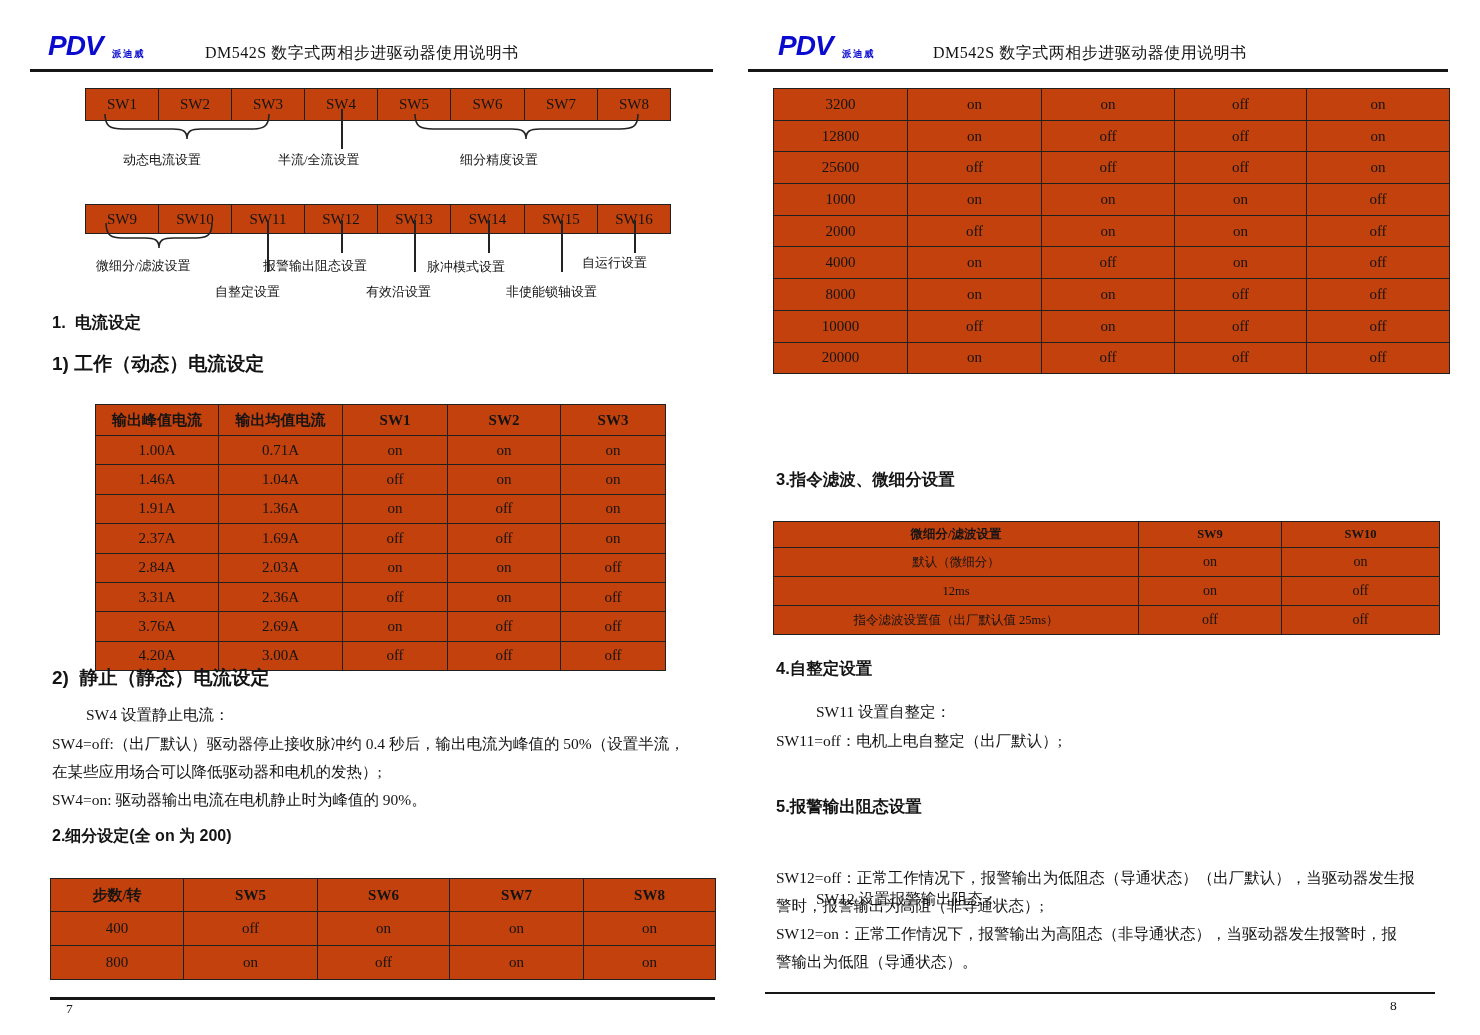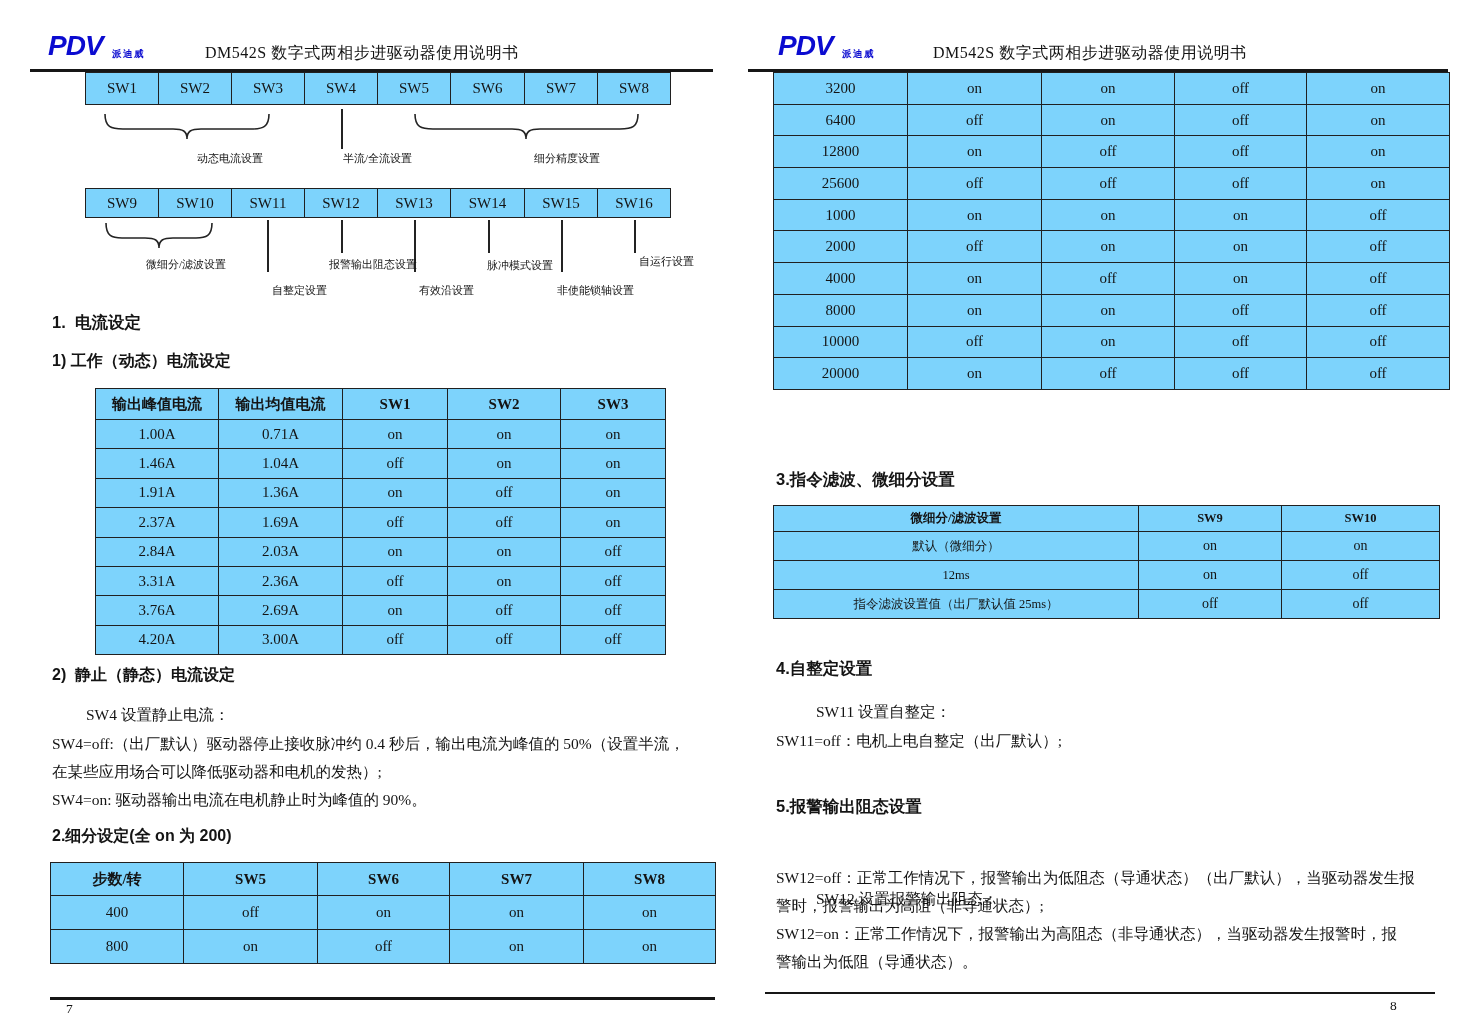--- a/index.html
+++ b/index.html
@@ -23,27 +23,27 @@
     letter-spacing:1.5px; white-space:nowrap;
   }
   .doc-title { font-size:16px; letter-spacing:0.5px; white-space:nowrap; text-align:center; }
 
   .h-big {
     font-family:"Liberation Sans","DejaVu Sans",sans-serif;
     font-weight:bold; font-size:16.5px; white-space:pre;
   }
   .h-sub {
     font-family:"Liberation Sans","DejaVu Sans",sans-serif;
-    font-weight:bold; font-size:16px; white-space:pre;
+    font-weight:bold; font-size:19px; white-space:pre;
   }
   .bodyline { font-size:15.5px; line-height:22px; white-space:pre; }
-  .lbl { font-size:11px; text-align:right; white-space:nowrap; }
+  .lbl { font-size:13px; text-align:left; white-space:nowrap; }
   .pagenum { font-size:13.5px; }
 
-  table { border-collapse:collapse; table-layout:fixed; position:absolute; background:#7dd3fc; }
+  table { border-collapse:collapse; table-layout:fixed; position:absolute; background:#c2410c;margin-top:16px; }
   td,th { border:1.6px solid #202020; text-align:center; vertical-align:middle;
           padding:0; font-size:15px; font-weight:normal; overflow:hidden; }
   th { font-weight:bold; }
 
   .swtbl tr { height:32px; }
   .swtbl2 tr { height:29px; }
 
   .tbl-current thead tr { height:31px; }
   .tbl-current tbody tr { height:29.4px; }
 
@@ -297,27 +297,20 @@
         </colgroup>
       <tbody>
           <tr>
             <td>3200</td>
             <td>on</td>
             <td>on</td>
             <td>off</td>
             <td>on</td>
           </tr>
           <tr>
-            <td>6400</td>
-            <td>off</td>
-            <td>on</td>
-            <td>off</td>
-            <td>on</td>
-          </tr>
-          <tr>
             <td>12800</td>
             <td>on</td>
             <td>off</td>
             <td>off</td>
             <td>on</td>
           </tr>
           <tr>
             <td>25600</td>
             <td>off</td>
             <td>off</td>

